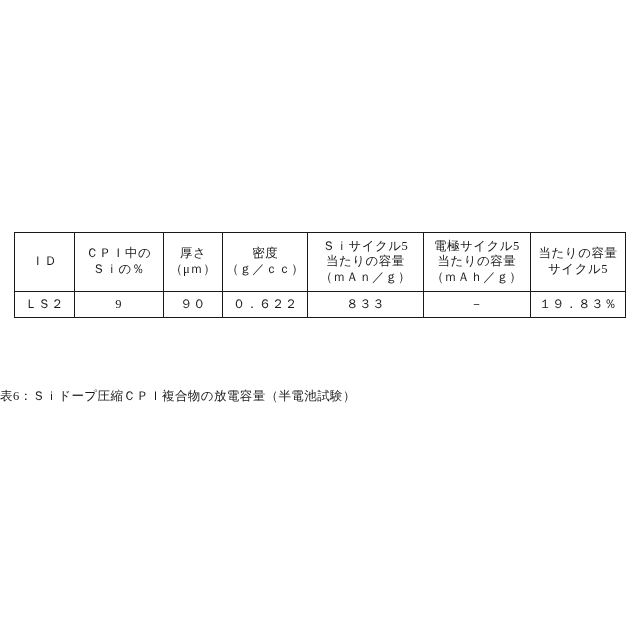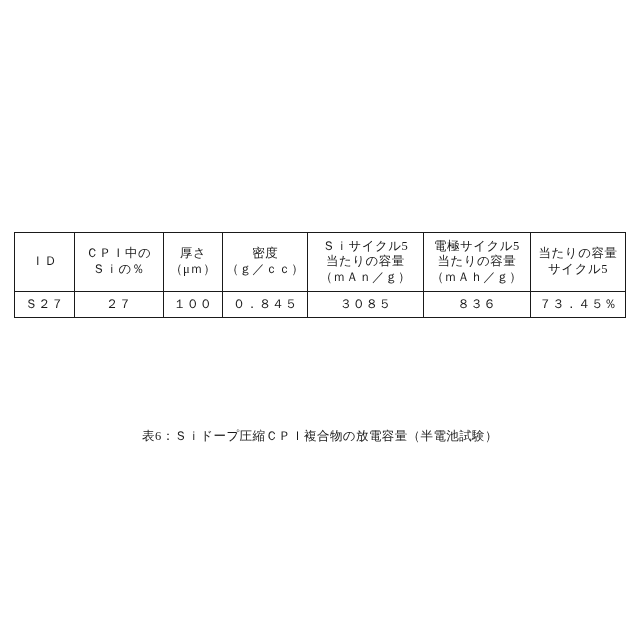--- a/index.html
+++ b/index.html
@@ -49,26 +49,25 @@
   }
   .hdr-line {
     display: block;
     white-space: nowrap;
   }
   .caption {
     position: absolute;
     left: 0;
     top: 388px;
     width: 640px;
-    text-align: center;
+    text-align: left;
     font-size: 12.5px;
     letter-spacing: 0.4px;
     font-family: "Liberation Serif", serif;
     color: #1a1a1a;
-    margin-top: 40px;
   }
   
   col.c0 { width: 58px; }
   col.c1 { width: 86px; }
   col.c2 { width: 58px; }
   col.c3 { width: 82px; }
   col.c4 { width: 112px; }
   col.c5 { width: 104px; }
   col.c6 { width: 92px; }
 </style>
@@ -116,27 +115,27 @@
             <span class="hdr-line">（ｍＡｈ／ｇ）</span>
           </td>
           <td>
             <span class="hdr-line">当たりの容量</span>
             <span class="hdr-line">サイクル5</span>
           </td>
         </tr>
       </thead>
       <tbody>
         <tr>
-          <td>Ｓ２７</td>
-          <td>２７</td>
-          <td>１００</td>
-          <td>０．８４５</td>
-          <td>３０８５</td>
-          <td>８３６</td>
-          <td>７３．４５％</td>
+          <td>ＬＳ２</td>
+          <td>9</td>
+          <td>９０</td>
+          <td>０．６２２</td>
+          <td>８３３</td>
+          <td>－</td>
+          <td>１９．８３％</td>
         </tr>
       </tbody>
     </table>
   </div>
 
   <div class="caption">表6：Ｓｉドープ圧縮ＣＰＩ複合物の放電容量（半電池試験）</div>
 
 </div>
 
 </body></html>

